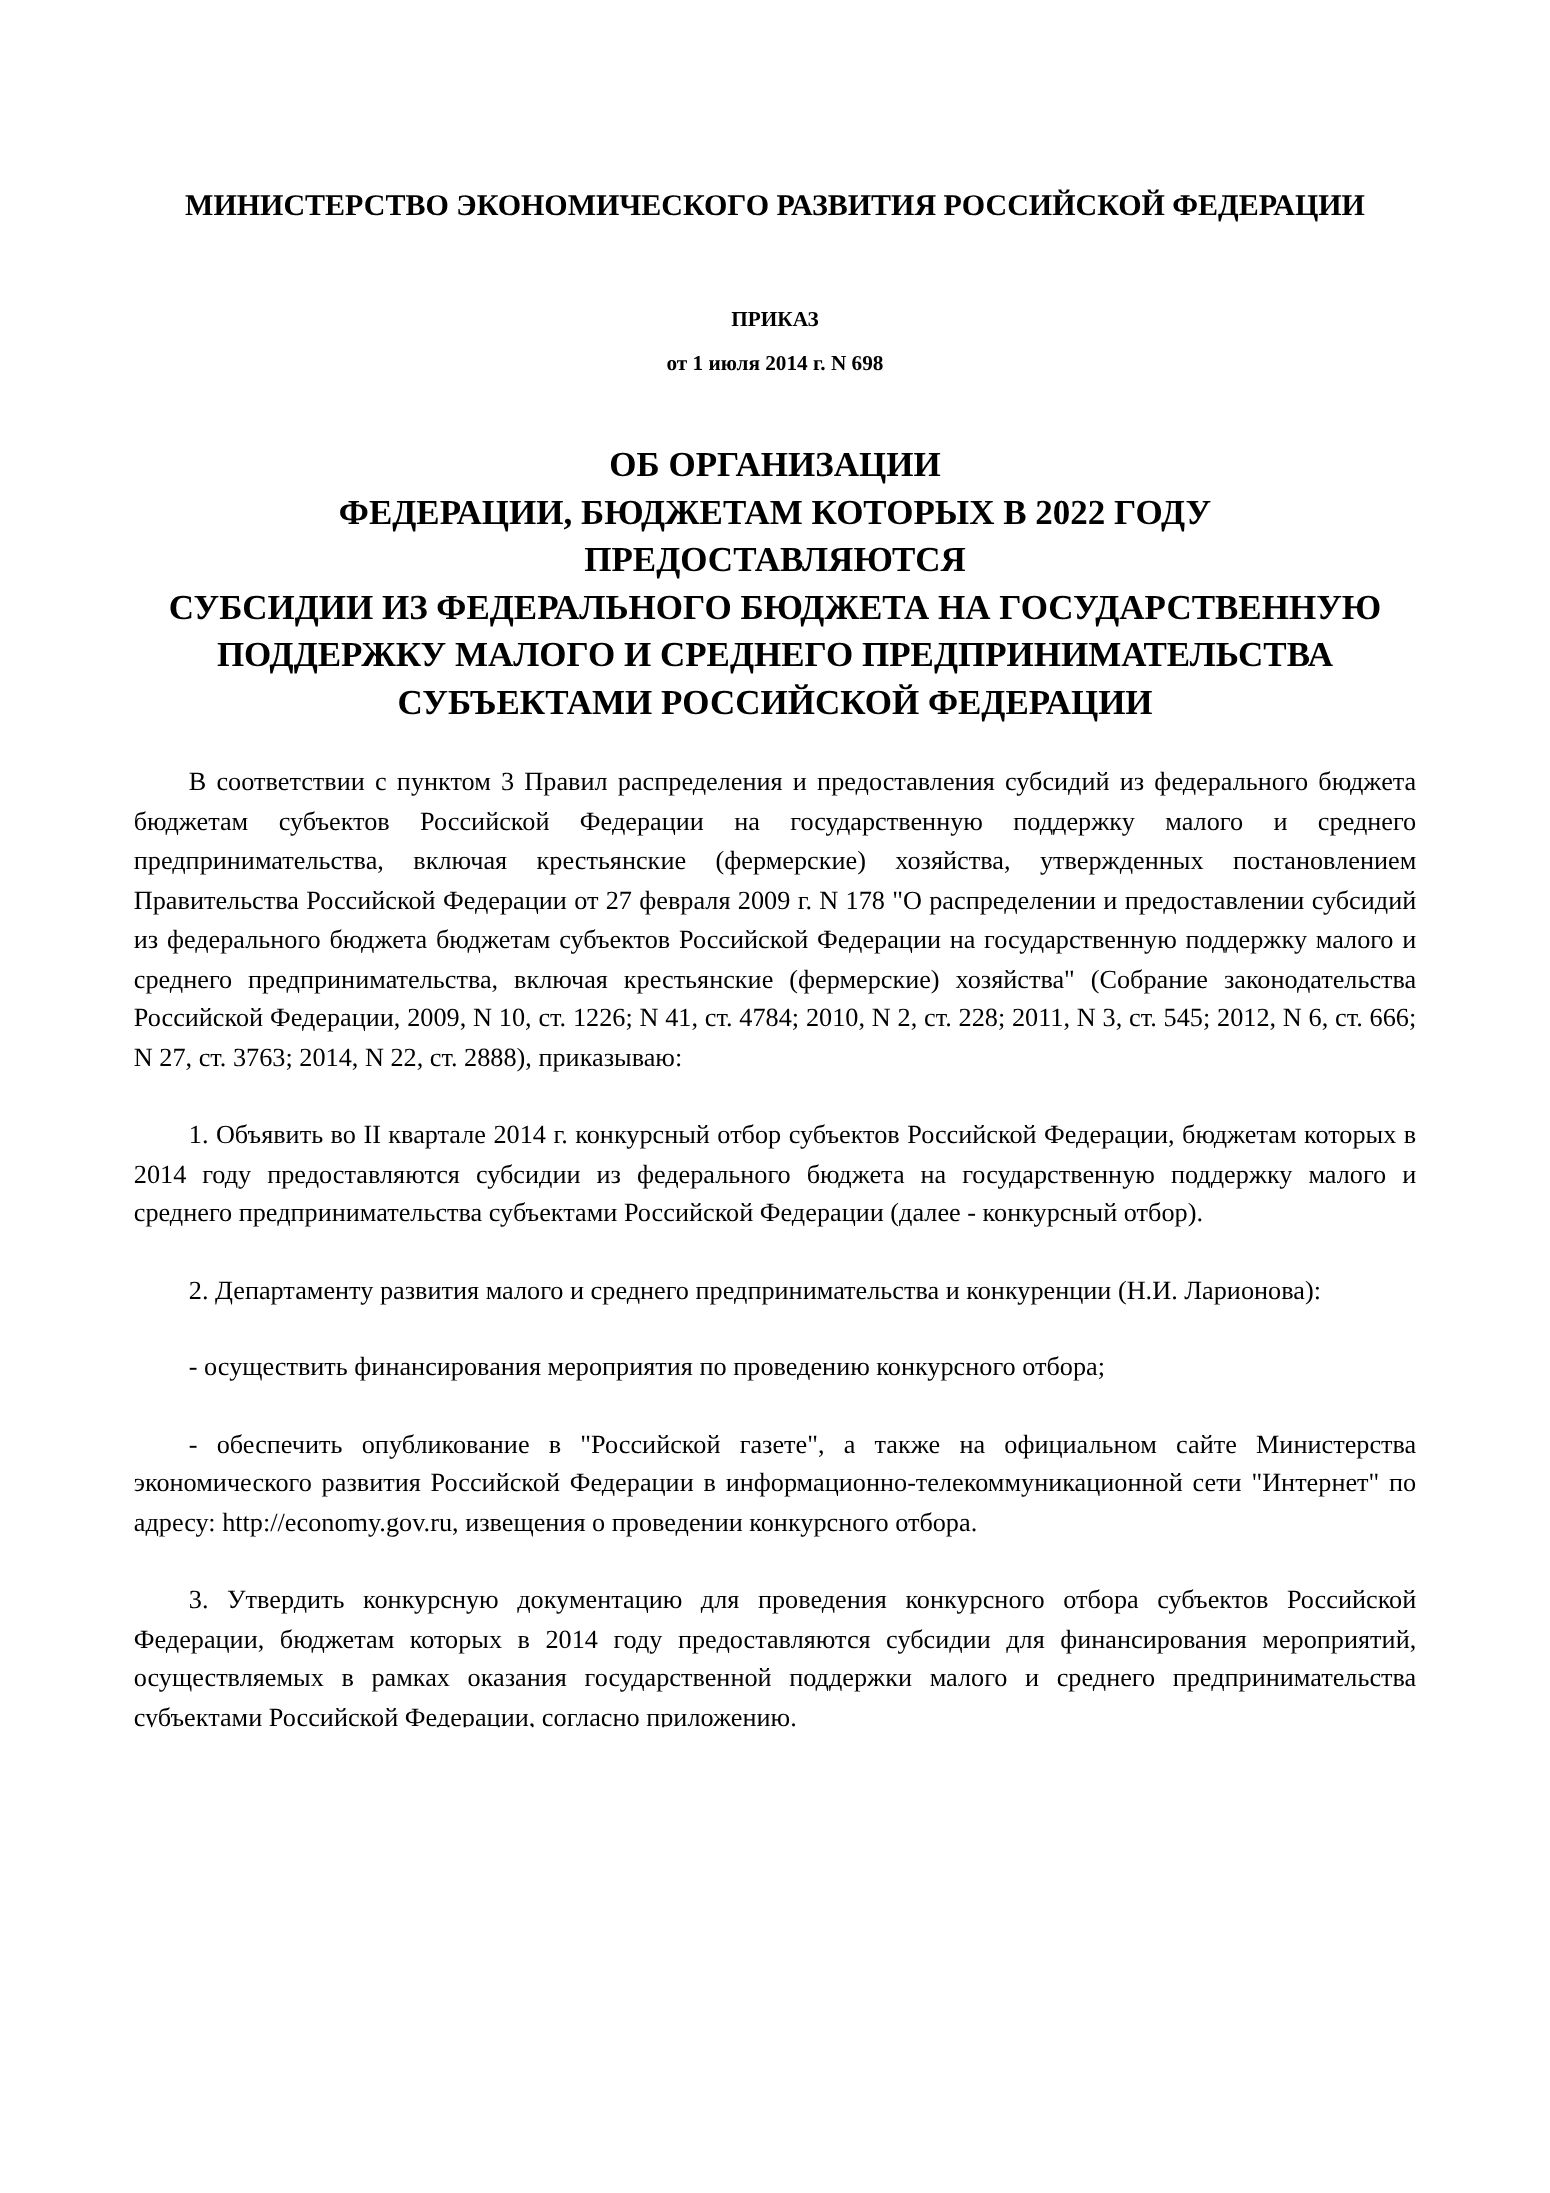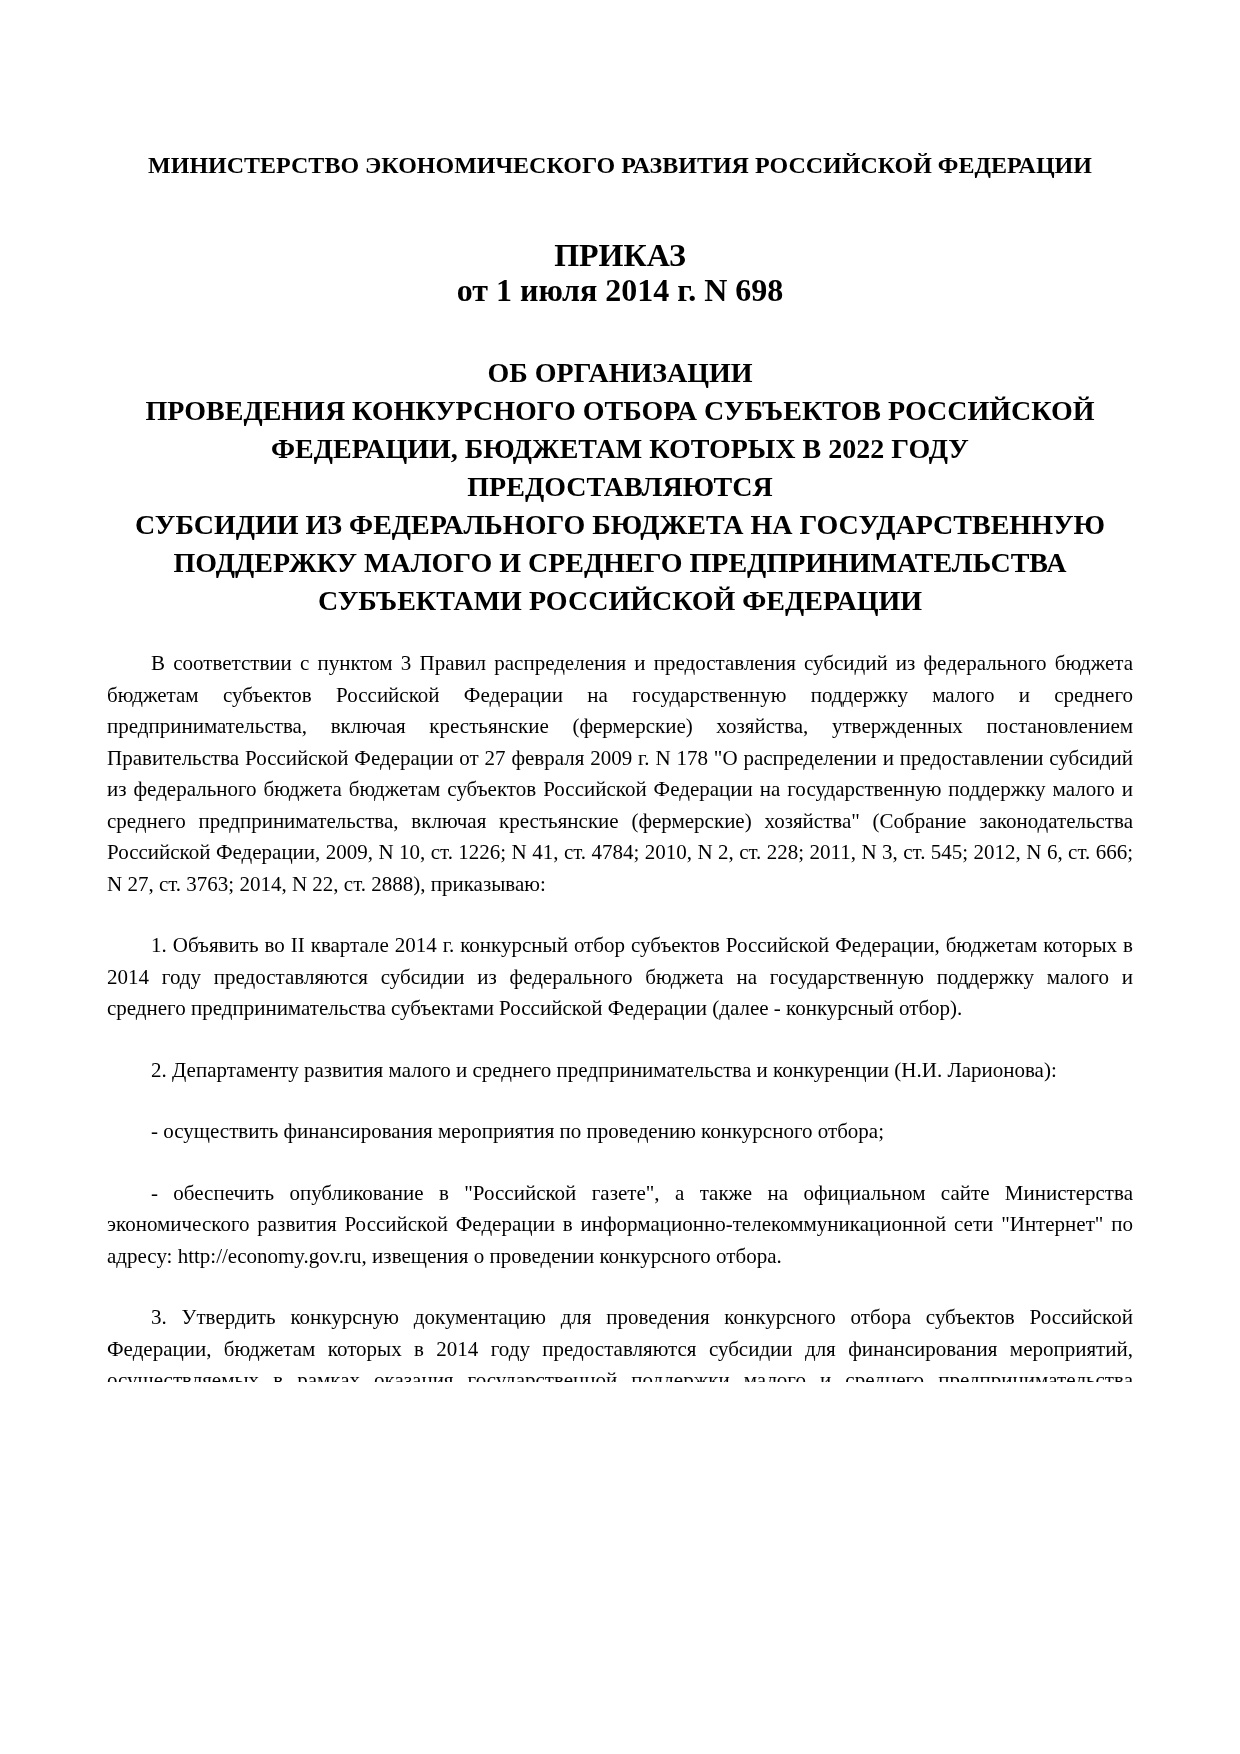--- a/index.html
+++ b/index.html
@@ -22,21 +22,21 @@
   .ministry {
     font-size: 24px;
     line-height: 34px;
     font-weight: bold;
     text-align: center;
     margin: 0 0 56px 0;
   }
   .order-block {
     text-align: center;
     font-weight: bold;
-    font-size: 32px;
+    font-size: 17px;
     line-height: 35px;
     margin: 0 0 46px 0;
   }
   .doc-title {
     text-align: center;
     font-weight: bold;
     font-size: 28px;
     line-height: 38px;
     margin: 0 0 28px 0;
   }
@@ -61,21 +61,20 @@
 
   <h1 class="ministry">МИНИСТЕРСТВО ЭКОНОМИЧЕСКОГО РАЗВИТИЯ РОССИЙСКОЙ ФЕДЕРАЦИИ</h1>
 
   <div class="order-block">
     <div>ПРИКАЗ</div>
     <div>от 1 июля 2014 г. N 698</div>
   </div>
 
   <div class="doc-title">
     <div>ОБ ОРГАНИЗАЦИИ</div>
-    <div>ПРОВЕДЕНИЯ КОНКУРСНОГО ОТБОРА СУБЪЕКТОВ РОССИЙСКОЙ</div>
     <div>ФЕДЕРАЦИИ, БЮДЖЕТАМ КОТОРЫХ В 2022 ГОДУ</div>
     <div>ПРЕДОСТАВЛЯЮТСЯ</div>
     <div>СУБСИДИИ ИЗ ФЕДЕРАЛЬНОГО БЮДЖЕТА НА ГОСУДАРСТВЕННУЮ</div>
     <div>ПОДДЕРЖКУ МАЛОГО И СРЕДНЕГО ПРЕДПРИНИМАТЕЛЬСТВА</div>
     <div>СУБЪЕКТАМИ РОССИЙСКОЙ ФЕДЕРАЦИИ</div>
   </div>
 
   <div class="body-text">
     <p>В соответствии с пунктом 3 Правил распределения и предоставления субсидий из федерального бюджета бюджетам субъектов Российской Федерации на государственную поддержку малого и среднего предпринимательства, включая крестьянские (фермерские) хозяйства, утвержденных постановлением Правительства Российской Федерации от 27 февраля 2009 г. N 178 "О распределении и предоставлении субсидий из федерального бюджета бюджетам субъектов Российской Федерации на государственную поддержку малого и среднего предпринимательства, включая крестьянские (фермерские) хозяйства" (Собрание законодательства Российской Федерации, 2009, N 10, ст. 1226; N 41, ст. 4784; 2010, N 2, ст. 228; 2011, N 3, ст. 545; 2012, N 6, ст. 666; N 27, ст. 3763; 2014, N 22, ст. 2888), приказываю:</p>
     <p>1. Объявить во II квартале 2014 г. конкурсный отбор субъектов Российской Федерации, бюджетам которых в 2014 году предоставляются субсидии из федерального бюджета на государственную поддержку малого и среднего предпринимательства субъектами Российской Федерации (далее - конкурсный отбор).</p>

